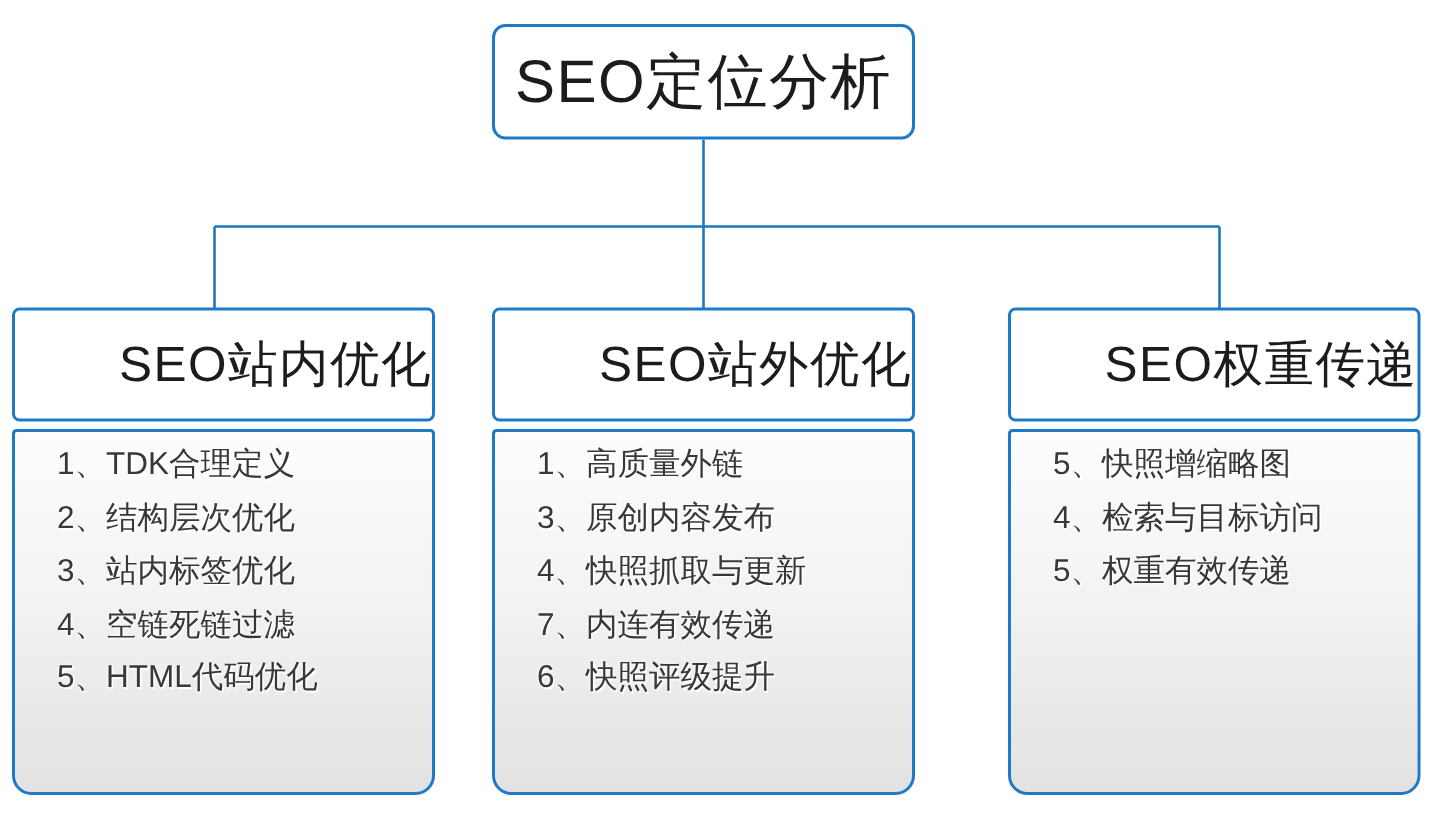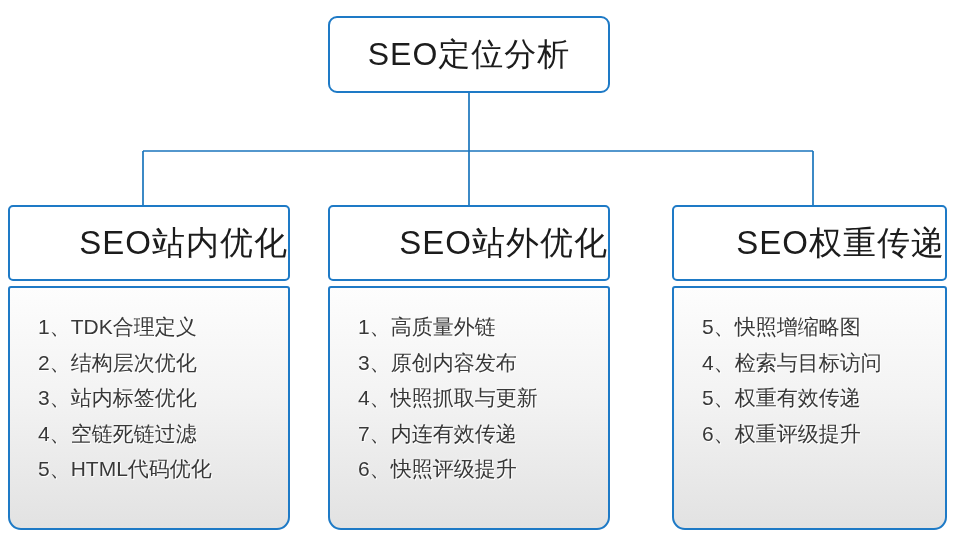--- a/index.html
+++ b/index.html
@@ -25,21 +25,21 @@
     position: absolute;
     left: 328px; top: 16px;
     width: 282px; height: 77px;
     box-sizing: border-box;
     background: #ffffff;
     border: 2px solid #1e7ac6;
     border-radius: 9px;
     display: flex;
     align-items: center;
     justify-content: center;
-    font-size: 32px;
+    font-size: 40px;
     color: #1c1c1c;
     letter-spacing: 1px;
     white-space: nowrap;
   }
   .col { position: absolute; top: 0; }
   .col-0 { left: 8px;   width: 282px; }
   .col-1 { left: 328px; width: 282px; }
   .col-2 { left: 672px; width: 275px; }
   .head-box {
     position: absolute;
@@ -60,21 +60,21 @@
   }
   .body-box {
     position: absolute;
     top: 286px;
     left: 0; right: 0;
     height: 244px;
     box-sizing: border-box;
     background: linear-gradient(180deg, #fdfdfd 0%, #f3f3f3 45%, #e2e2e2 100%);
     border: 2px solid #1e7ac6;
     border-radius: 3px 3px 13px 13px;
-    padding: 21px 10px 0 28px;
+    padding: 4px 10px 0 28px;
     overflow: hidden;
   }
   .list-item {
     font-size: 21px;
     line-height: 35.5px;
     color: #383838;
     white-space: nowrap;
     text-shadow: 1px 1px 0 #ffffff, 0 0 3px rgba(255,255,255,0.9);
   }
 </style>
@@ -118,17 +118,16 @@
   </div>
 
   <div class="col col-2">
     <div class="head-box">
       <span>SEO权重传递</span>
     </div>
     <div class="body-box">
       <div class="list-item">5、快照增缩略图</div>
       <div class="list-item">4、检索与目标访问</div>
       <div class="list-item">5、权重有效传递</div>
-      <div class="list-item">6、权重评级提升</div>
     </div>
   </div>
 
 </div>
 
 </body></html>

